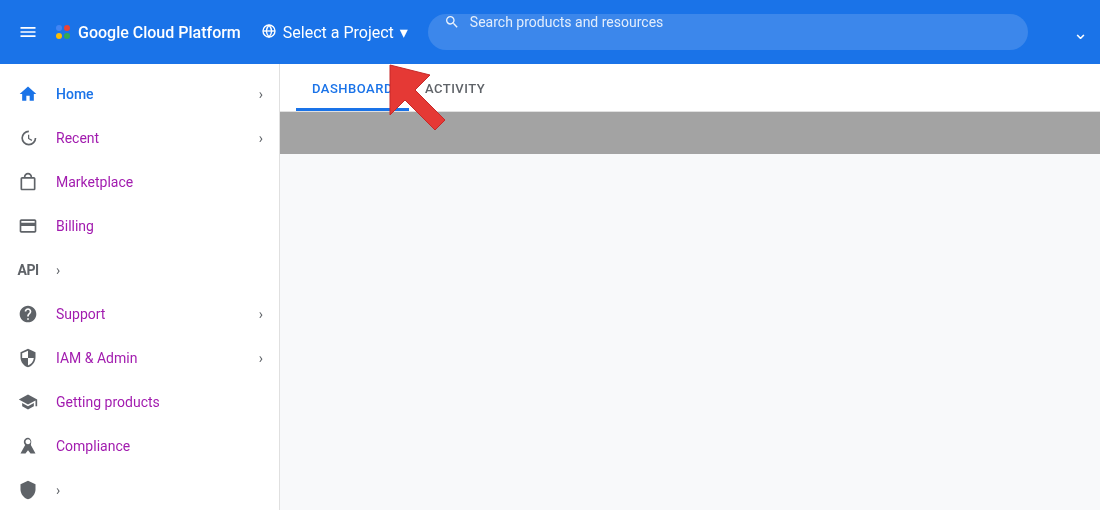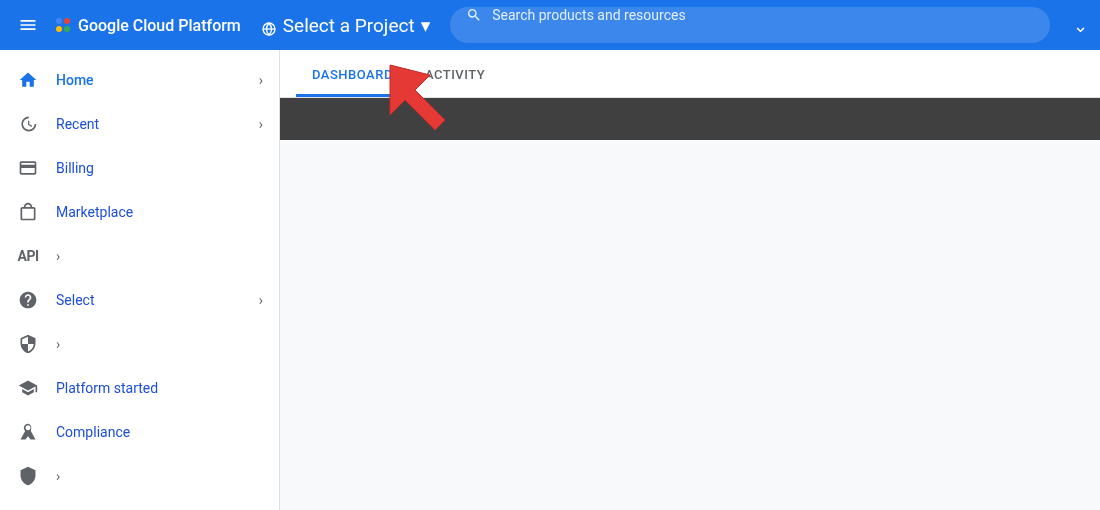--- a/index.html
+++ b/index.html
@@ -1,21 +1,21 @@
 <!DOCTYPE html>
 <html><head>
   <meta charset="utf-8">
   <style>
     * { margin: 0; padding: 0; box-sizing: border-box; }
     body { font-family: 'Google Sans', Roboto, Arial, sans-serif; width: 1100px; height: 510px; overflow: hidden; display: flex; flex-direction: column; }
 
     
     .topbar {
       background: #1a73e8;
-      height: 50px;
+      height: 64px;
       display: flex;
       align-items: center;
       padding: 0 12px;
       gap: 12px;
       flex-shrink: 0;
     }
     .topbar-menu-icon {
       color: white;
       font-size: 20px;
       cursor: pointer;
@@ -41,24 +41,24 @@
       gap: 2px;
     }
     .dot { width: 6px; height: 6px; border-radius: 50%; }
     .dot-blue { background: #4285f4; }
     .dot-red { background: #ea4335; }
     .dot-yellow { background: #fbbc04; }
     .dot-green { background: #34a853; }
 
     .project-selector {
       display: flex;
-      align-items: flex-end;
+      align-items: flex-start;
       gap: 6px;
       color: white;
-      font-size: 19px;
+      font-size: 16px;
       cursor: pointer;
       padding: 4px 8px;
       border-radius: 4px;
       white-space: nowrap;
     }
 
     .search-bar {
       flex: 1;
       background: rgba(255,255,255,0.15);
       border-radius: 24px;
@@ -112,32 +112,32 @@
       display: flex;
       align-items: center;
       justify-content: center;
       color: #5f6368;
       font-size: 18px;
       flex-shrink: 0;
     }
     .nav-item.active .nav-icon { color: #1a73e8; }
     .nav-label {
       font-size: 14px;
-      color: #1d4ed8;
+      color: #a21caf;
       flex: 1;
     }
     .nav-chevron {
       color: #5f6368;
       font-size: 14px;
     }
 
     
     .content {
       flex: 1;
-      background: #404040;
+      background: #a3a3a3;
       display: flex;
       flex-direction: column;
       gap: 42px;
     }
 
     
     .tabs {
       background: white;
       border-bottom: 1px solid #e0e0e0;
       display: flex;
@@ -237,66 +237,67 @@
           <path d="M13 3a9 9 0 1 0 9 9h-2a7 7 0 1 1-7-7V3zm-1 5v5l4.25 2.52.77-1.28-3.52-2.09V8H12z"></path>
         </svg>
       </div>
       <span class="nav-label">Recent</span>
       <span class="nav-chevron">›</span>
     </div>
 
     <div class="nav-item">
       <div class="nav-icon">
         <svg width="20" height="20" viewBox="0 0 24 24" fill="#5f6368">
+          <path d="M19 6h-2c0-2.76-2.24-5-5-5S7 3.24 7 6H5c-1.1 0-2 .9-2 2v12c0 1.1.9 2 2 2h14c1.1 0 2-.9 2-2V8c0-1.1-.9-2-2-2zm-7-3c1.66 0 3 1.34 3 3H9c0-1.66 1.34-3 3-3zm7 17H5V8h14v12z"></path>
+        </svg>
+      </div>
+      <span class="nav-label">Marketplace</span>
+    </div>
+
+    <div class="nav-item">
+      <div class="nav-icon">
+        <svg width="20" height="20" viewBox="0 0 24 24" fill="#5f6368">
           <path d="M20 4H4c-1.11 0-2 .89-2 2v12c0 1.11.89 2 2 2h16c1.11 0 2-.89 2-2V6c0-1.11-.89-2-2-2zm0 14H4v-6h16v6zm0-10H4V6h16v2z"></path>
         </svg>
       </div>
       <span class="nav-label">Billing</span>
     </div>
 
     <div class="nav-item">
-      <div class="nav-icon">
-        <svg width="20" height="20" viewBox="0 0 24 24" fill="#5f6368">
-          <path d="M19 6h-2c0-2.76-2.24-5-5-5S7 3.24 7 6H5c-1.1 0-2 .9-2 2v12c0 1.1.9 2 2 2h14c1.1 0 2-.9 2-2V8c0-1.1-.9-2-2-2zm-7-3c1.66 0 3 1.34 3 3H9c0-1.66 1.34-3 3-3zm7 17H5V8h14v12z"></path>
-        </svg>
-      </div>
-      <span class="nav-label">Marketplace</span>
-    </div>
-
-    <div class="nav-item">
       <div class="nav-icon" style="font-size:14px; font-weight:bold; color:#5f6368; letter-spacing:-0.5px;">API</div>
       <span class="nav-chevron">›</span>
     </div>
 
     <div class="nav-item">
       <div class="nav-icon">
         <svg width="20" height="20" viewBox="0 0 24 24" fill="#5f6368">
           <path d="M12 2C6.48 2 2 6.48 2 12s4.48 10 10 10 10-4.48 10-10S17.52 2 12 2zm1 17h-2v-2h2v2zm2.07-7.75-.9.92C13.45 12.9 13 13.5 13 15h-2v-.5c0-1.1.45-2.1 1.17-2.83l1.24-1.26c.37-.36.59-.86.59-1.41 0-1.1-.9-2-2-2s-2 .9-2 2H8c0-2.21 1.79-4 4-4s4 1.79 4 4c0 .88-.36 1.68-.93 2.25z"></path>
         </svg>
       </div>
-      <span class="nav-label">Select</span>
+      <span class="nav-label">Support</span>
       <span class="nav-chevron">›</span>
     </div>
 
     <div class="nav-item">
       <div class="nav-icon">
         <svg width="20" height="20" viewBox="0 0 24 24" fill="#5f6368">
           <path d="M12 1L3 5v6c0 5.55 3.84 10.74 9 12 5.16-1.26 9-6.45 9-12V5l-9-4zm0 10.99h7c-.53 4.12-3.28 7.79-7 8.94V12H5V6.3l7-3.11v8.8z"></path>
         </svg>
       </div>
+      <span class="nav-label">IAM &amp; Admin</span>
       <span class="nav-chevron">›</span>
     </div>
 
     <div class="nav-item">
       <div class="nav-icon">
         <svg width="20" height="20" viewBox="0 0 24 24" fill="#5f6368">
           <path d="M12 3L1 9l11 6 9-4.91V17h2V9M5 13.18v4L12 21l7-3.82v-4L12 17l-7-3.82z"></path>
         </svg>
       </div>
-      <span class="nav-label">Platform started</span>
+      <span class="nav-label">Getting products</span>
     </div>
 
     <div class="nav-item">
       <div class="nav-icon">
         <svg width="20" height="20" viewBox="0 0 24 24" fill="#5f6368">
           <path d="M12 2C9.24 2 7 4.24 7 7c0 1.49.61 2.84 1.6 3.82L3 21h6l3-4 3 4h6l-5.6-10.18C15.39 9.84 16 8.49 16 7c0-2.76-2.24-5-4-5zm0 2c1.66 0 3 1.34 3 3s-1.34 3-3 3-3-1.34-3-3 1.34-3 3-3z"></path>
         </svg>
       </div>
       <span class="nav-label">Compliance</span>
     </div>

